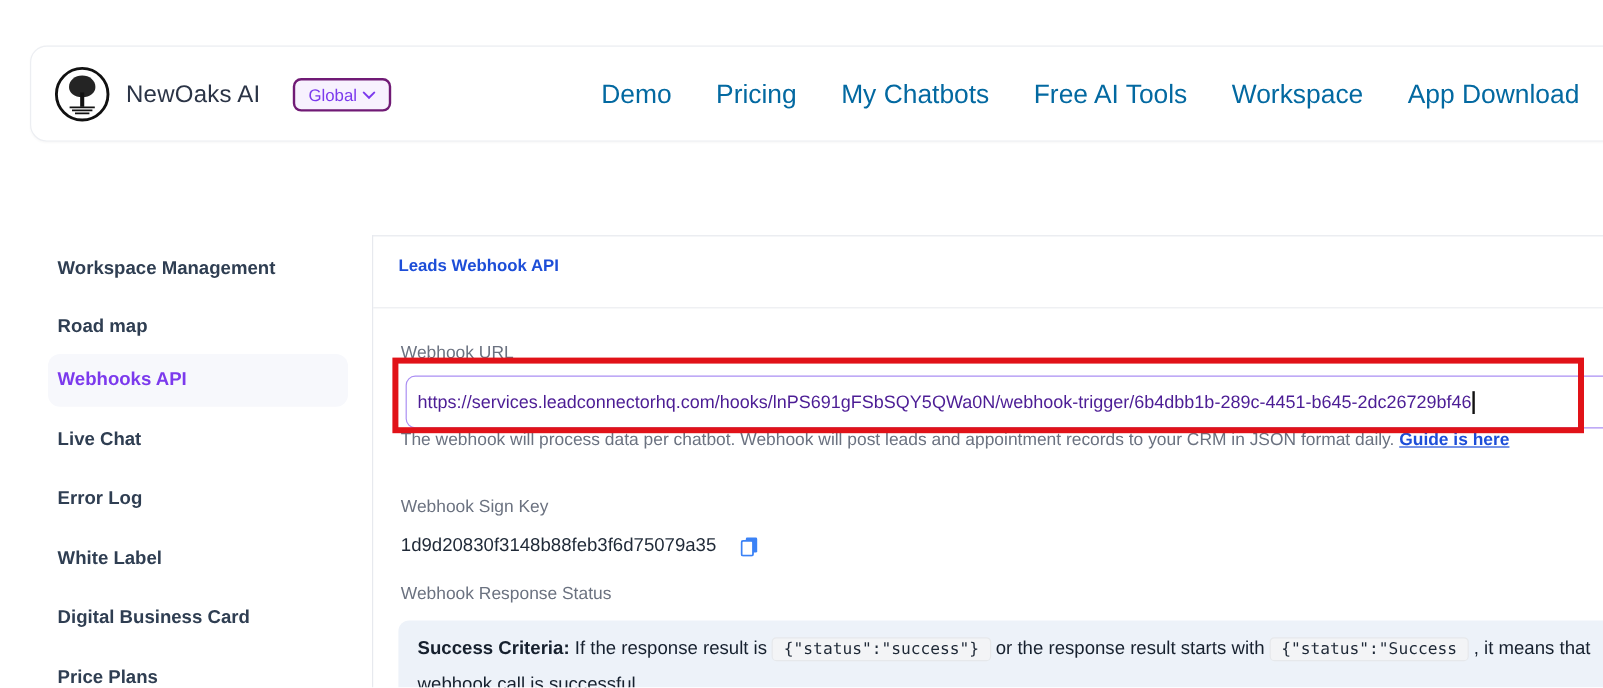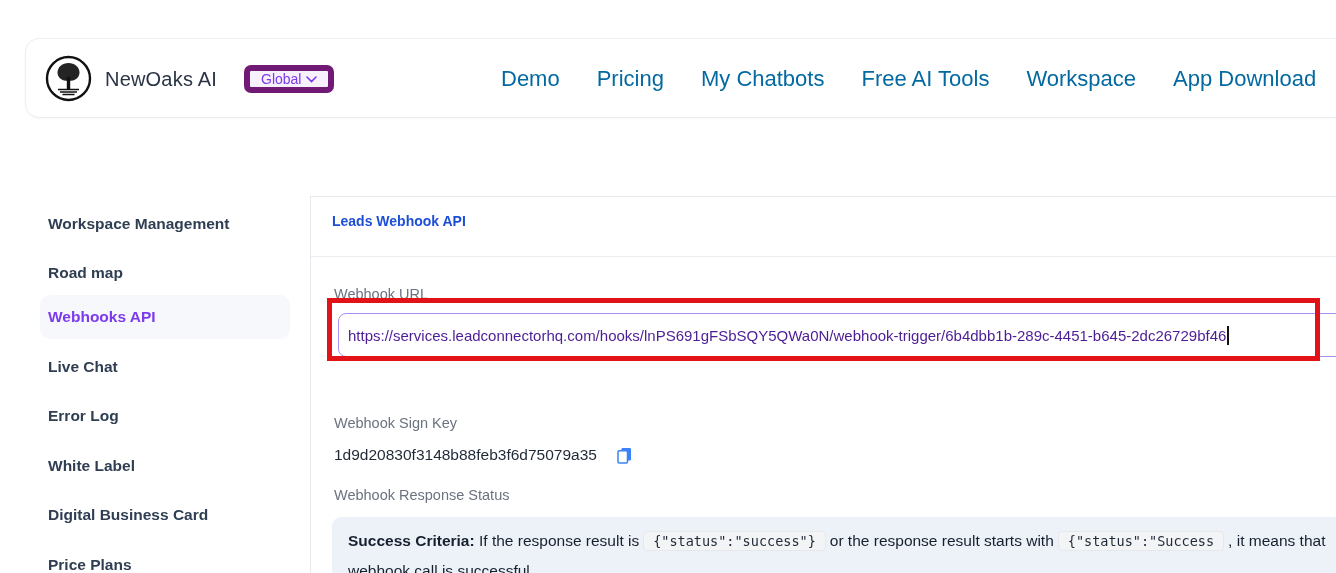--- a/index.html
+++ b/index.html
@@ -8,21 +8,21 @@
   .stage { position:relative; width:1336px; height:573px; background:#fff; overflow:hidden;text-decoration:underline; }
 
   
   .header-card { position:absolute; left:25px; top:38px; width:1330px; height:80px;
     background:#fff; border:1px solid #eceef2; border-radius:14px;
     box-shadow:0 1px 2px rgba(16,24,40,.03); display:flex; align-items:center; }
   .logo-wrap { position:absolute; left:19px; top:16px; width:47px; height:47px; }
   .brand-name { position:absolute; left:79px; top:0; height:80px; display:flex; align-items:center;
     font-size:20px; font-weight:500; color:#2b3446; letter-spacing:.2px; }
   .global-pill { position:absolute; left:218px; top:26px; height:28px; display:flex; align-items:center;
-    gap:5px; padding:0 11px; background:#f7f1fe; border:6px solid #701a75; border-radius:7px;
+    gap:5px; padding:0 11px; background:#f7f1fe; border:2px solid #701a75; border-radius:7px;
     color:#7c3aed; font-size:14px; cursor:pointer; }
   .global-pill svg { display:block; }
   .top-nav { position:absolute; left:475px; top:0; height:80px; display:flex; align-items:center; gap:37px; }
   .top-nav a { color:#0369a1; font-size:22px; text-decoration:none; white-space:nowrap; cursor:pointer; }
 
   
   .sidebar { position:absolute; left:0; top:194px; width:310px; }
   .side-item { position:absolute; left:40px; width:250px; height:44px; display:flex; align-items:center;
     padding-left:8px; border-radius:10px; font-size:15.5px; font-weight:600; color:#2f3e52;
     cursor:pointer; white-space:nowrap; }
@@ -117,20 +117,21 @@
   <h1 class="page-title">Leads Webhook API</h1>
   <div class="title-divider"></div>
 
   <div class="field-label lbl-url">Webhook URL</div>
 
   <div class="url-input">
     <span class="val">https://services.leadconnectorhq.com/hooks/lnPS691gFSbSQY5QWa0N/webhook-trigger/6b4dbb1b-289c-4451-b645-2dc26729bf46</span>
       <span class="caret"></span>
   </div>
 
+  <div class="url-help"><span>The webhook will process data per chatbot. Webhook will post leads and appointment records to your CRM in JSON format daily. </span><a>Guide is here</a></div>
 
   <div class="field-label lbl-signkey">Webhook Sign Key</div>
   <div class="signkey-row">
     <span class="signkey-val">1d9d20830f3148b88feb3f6d75079a35</span>
     <span class="copy-btn">
       <svg width="15" height="17" viewBox="0 0 15 17">
         <rect x="4.5" y="1" width="9.5" height="12.5" rx="1.2" fill="#3b82f6"></rect>
         <rect x="1" y="3.8" width="9.5" height="12.2" rx="1.2" fill="#ffffff" stroke="#3b82f6" stroke-width="1.5"></rect>
       </svg>
     </span>

